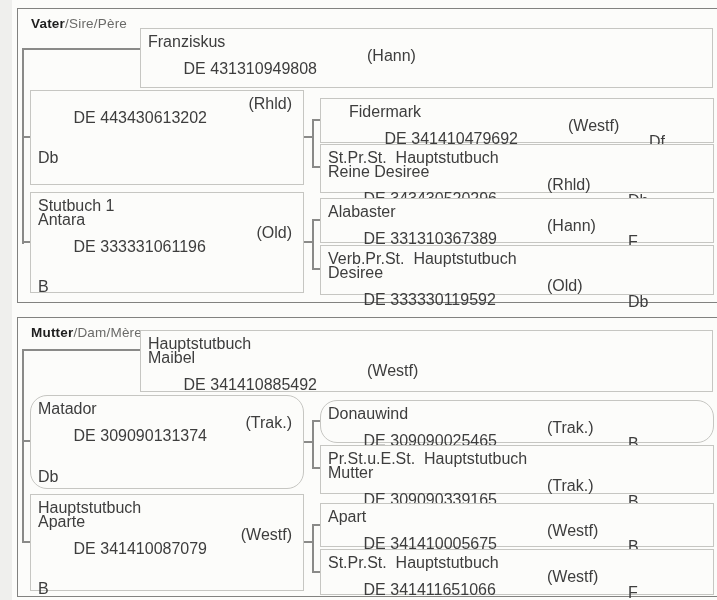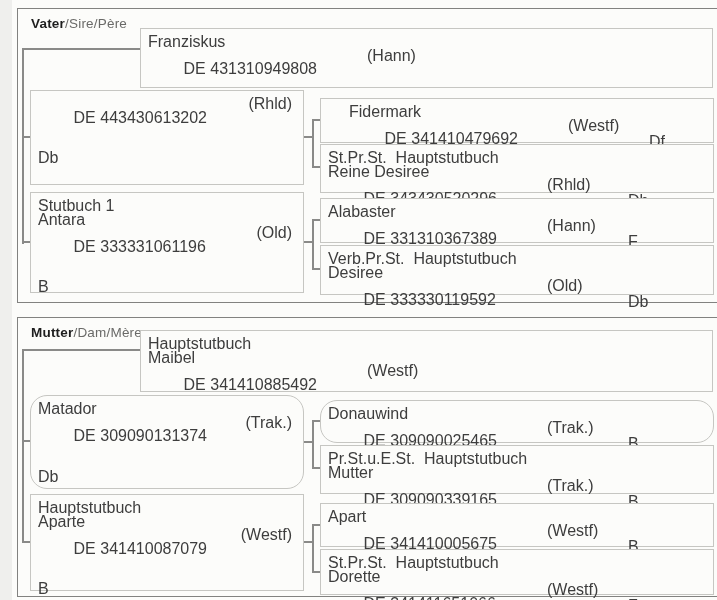--- a/index.html
+++ b/index.html
@@ -194,21 +194,20 @@
       <div class="t">Apart</div>
       <div class="numrow">
         <span class="t">DE 341410005675</span>
         <span class="reg-col">(Westf)</span>
         <span class="code-col">B</span>
       </div>
     </div>
 
     <div class="pbox g3" style="top:231px;height:46px;">
       <div class="t">St.Pr.St.  Hauptstutbuch</div>
-      <div class="t">Dorette</div>
       <div class="numrow">
         <span class="t">DE 341411651066</span>
         <span class="reg-col">(Westf)</span>
         <span class="code-col">F</span>
       </div>
     </div>
   </div>
 
 </div>
 

